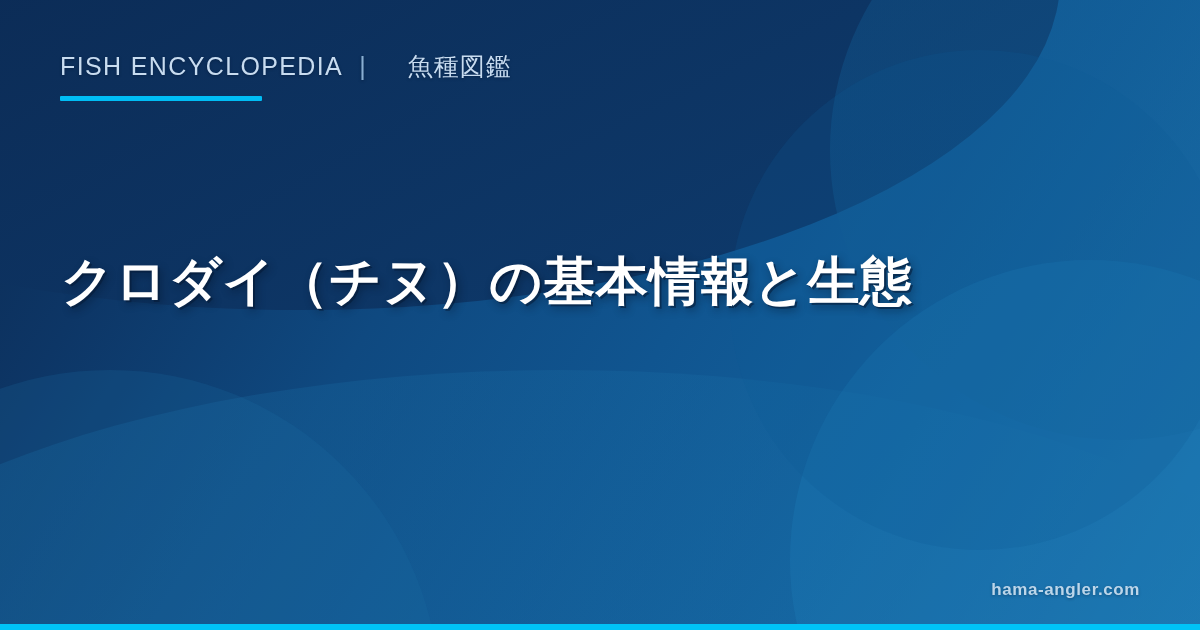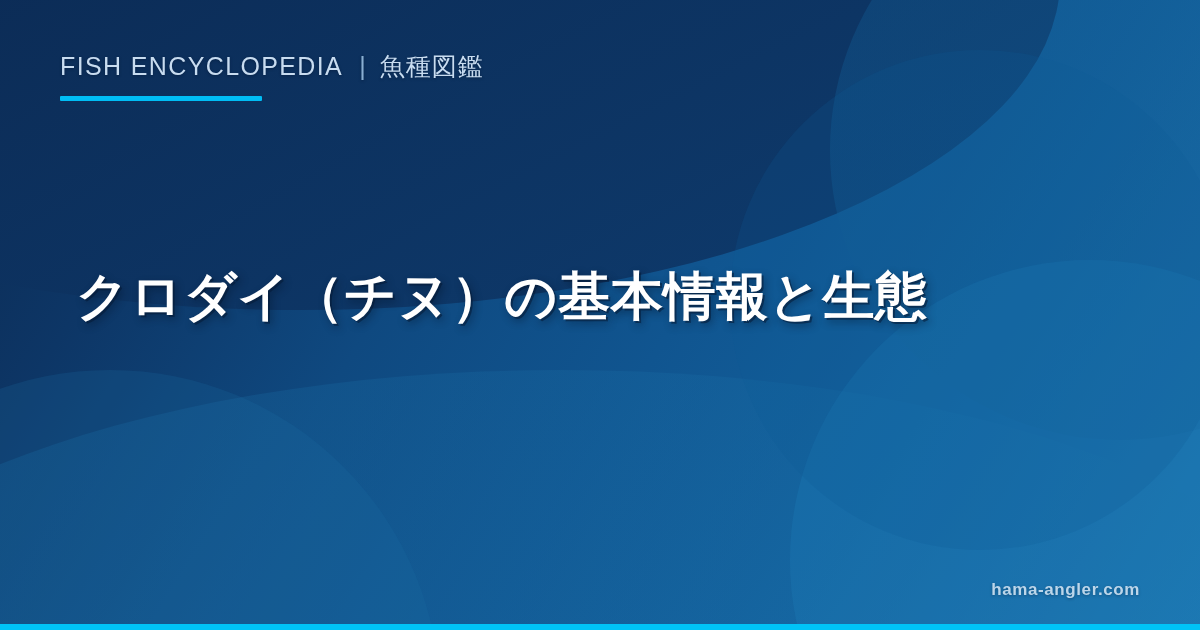--- a/index.html
+++ b/index.html
@@ -66,38 +66,39 @@
   }
   .eyebrow .eb-latin { }
   .eyebrow .eb-sep {
     color: #89aed2;
     padding: 0 14px 0 16px;
     font-weight: 300;
     letter-spacing: 0;
   }
   .eyebrow .eb-jp {
     letter-spacing: 0.04em;
+    margin-left: 28px;
   }
 
   .accent-bar {
     position: absolute;
     left: 60px;
     top: 96px;
     width: 202px;
     height: 5px;
     background: #00bdf5;
     border-radius: 1px;
   }
 
   .title {
     position: absolute;
     left: 60px;
     top: 246px;
     width: 1080px;
-    margin: 16px;
+    margin: 1px;
     font-size: 52px;
     line-height: 1.32;
     font-weight: 700;
     color: #ffffff;
     letter-spacing: 0.012em;
     text-shadow:
       2px 2px 0 rgba(6,26,52,0.55),
       3px 4px 9px rgba(4,18,38,0.45);
   }
 

